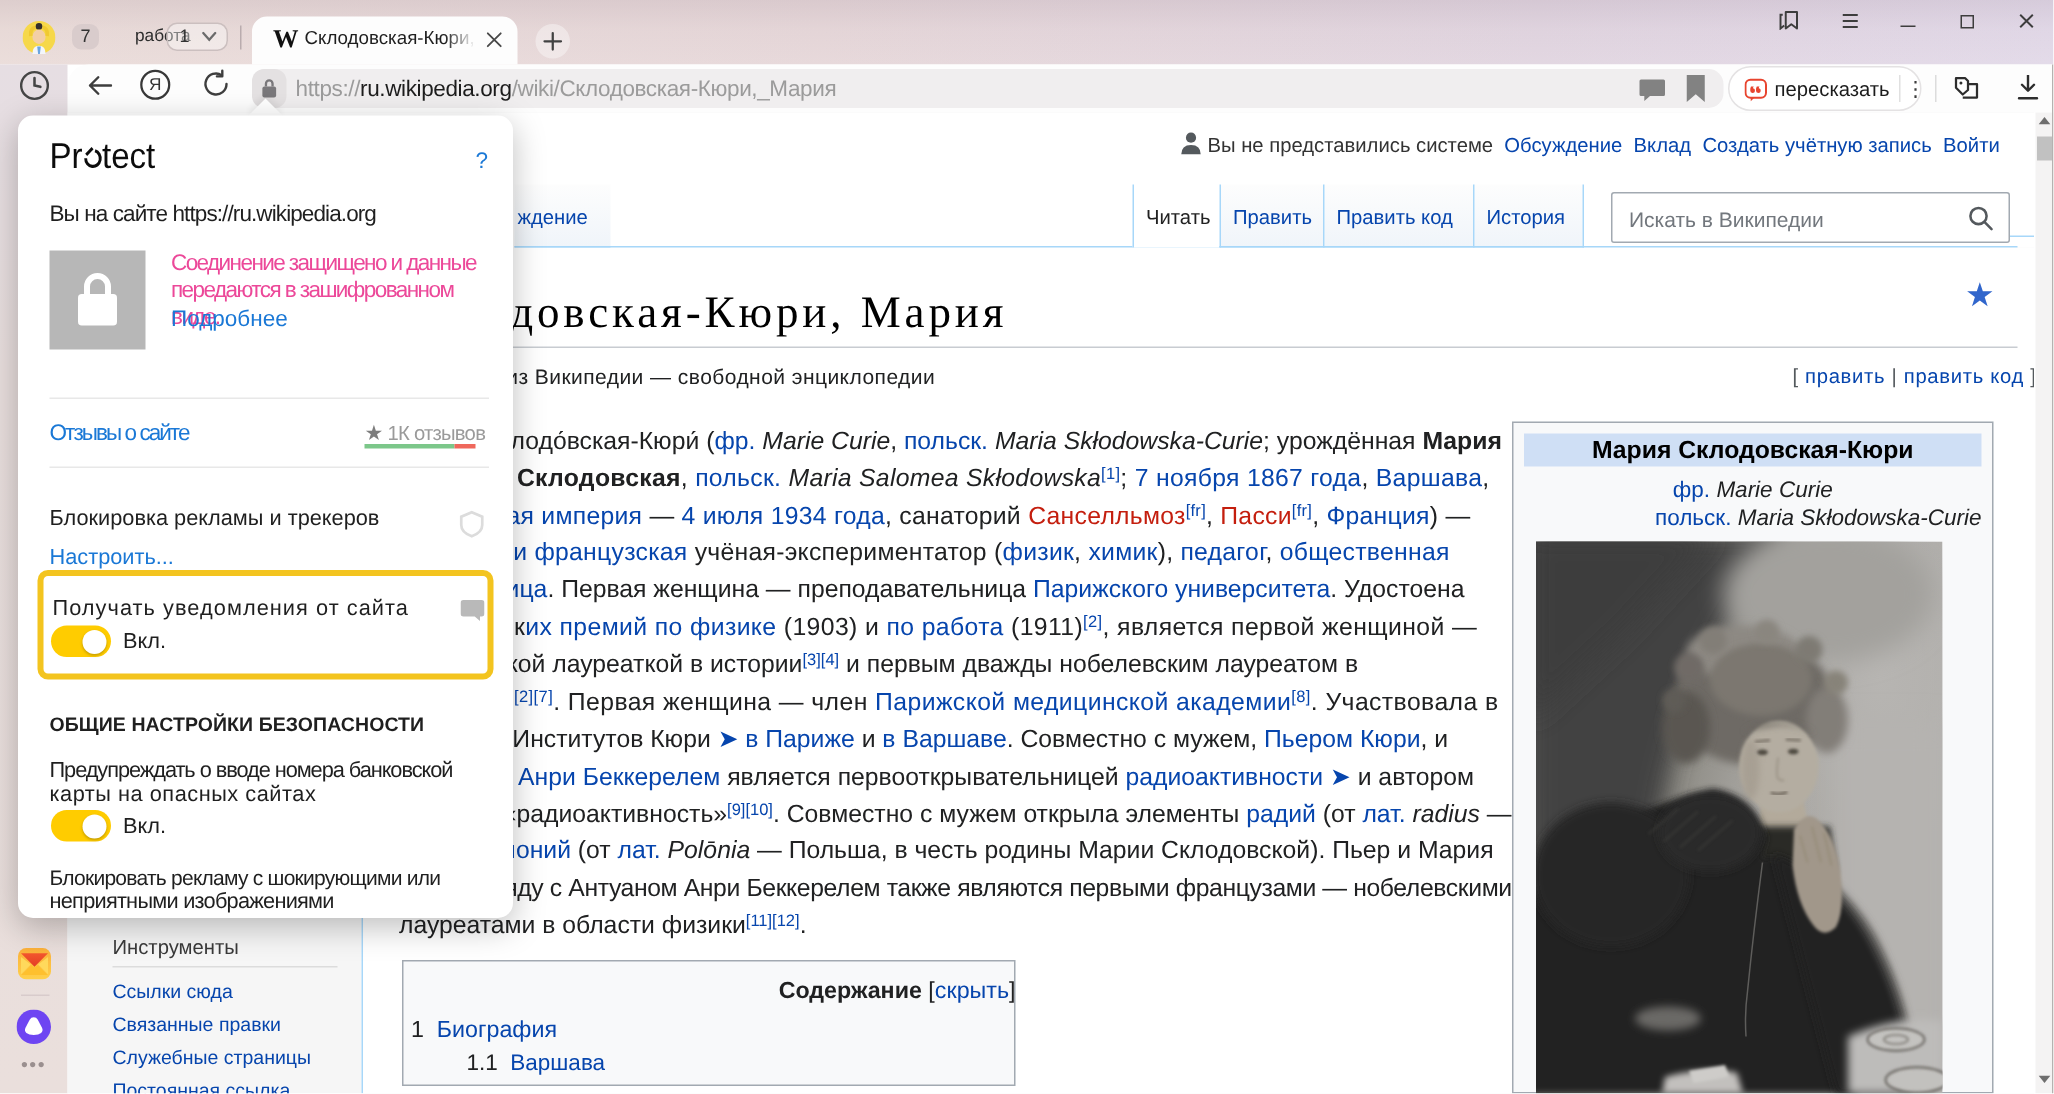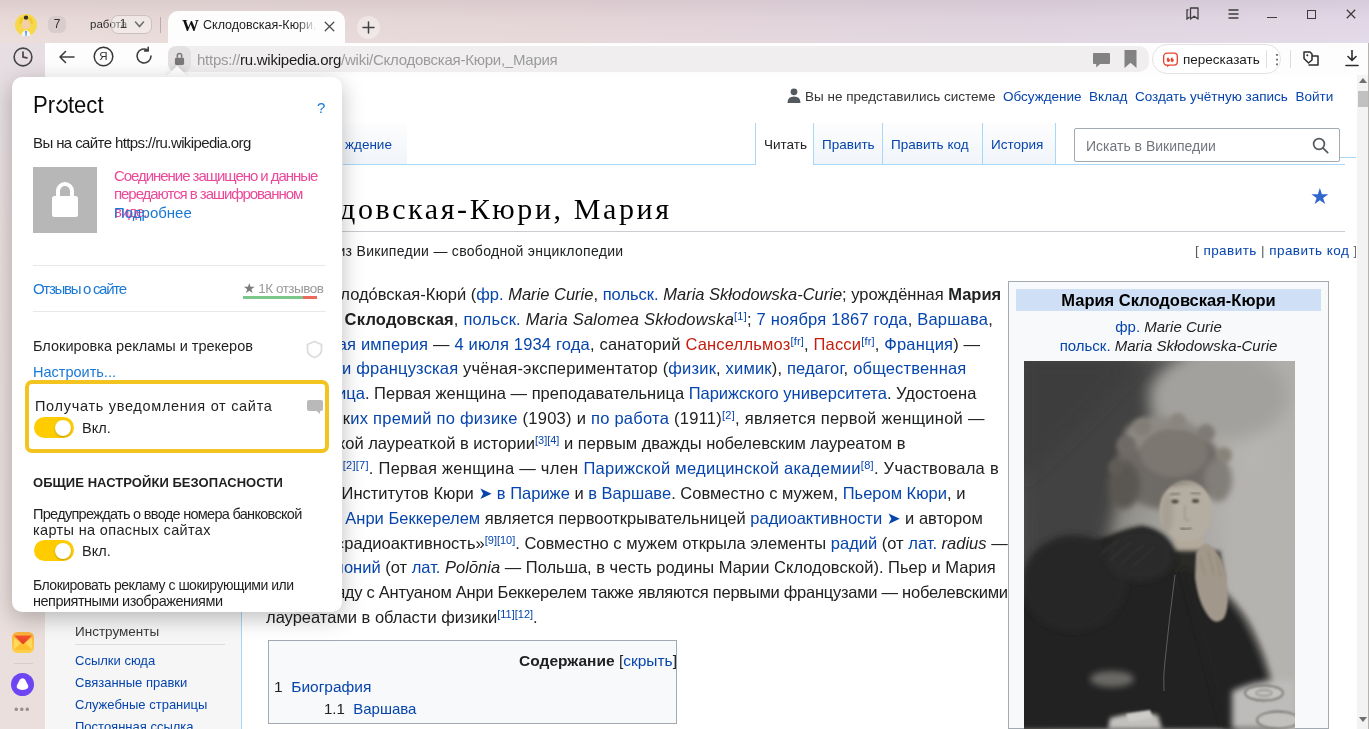--- a/index.html
+++ b/index.html
@@ -169,34 +169,34 @@
       <div class="abs nw" style="left:221px;top:433.6px;font-size:16.5px;line-height:19px;color:#202122;">Антуаном <a class="bl">Анри Беккерелем</a> является первооткрывательницей <a class="bl">радиоактивности</a> <span class="bl">➤</span> и автором</div>
       <div class="abs nw" style="left:221px;top:458.5px;font-size:16.5px;line-height:19px;color:#202122;">термина «радиоактивность»<sup class="bl">[9][10]</sup>. Совместно с мужем открыла элементы <a class="bl">радий</a> (от <a class="bl">лат.</a> <i>radius</i> —</div>
       <div class="abs nw" style="left:221px;top:483.4px;font-size:16.5px;line-height:19px;color:#202122;">луч) и п<a class="bl">олоний</a> (от <a class="bl">лат.</a> <i>Polōnia</i> — Польша, в честь родины Марии Склодовской). Пьер и Мария</div>
       <div class="abs nw" style="left:221px;top:508.2px;font-size:16.5px;line-height:19px;color:#202122;letter-spacing:-0.26px;">Кюри наря<span>ду с Антуаном Анри Беккерелем также являются первыми французами — нобелевскими</span></div>
       <div class="abs nw" style="left:221px;top:533.1px;font-size:16.5px;line-height:19px;color:#202122;">лауреатами в области физики<sup class="bl">[11][12]</sup>.</div>
     </div>
 
   <div class="abs" style="left:223px;top:565px;width:409px;height:84px;background:#f8f9fa;border:1px solid #a2a9b1;"></div>
   <div class="abs nw" style="left:223px;top:577px;width:409px;text-align:right;font-size:15.5px;line-height:18px;color:#202122;"><b>Содержание</b> [<a class="bl">скрыть</a>]</div>
   <div class="abs nw" style="left:229px;top:603px;font-size:15.5px;line-height:18px;color:#202122;">1&nbsp;&nbsp;<a class="bl">Биография</a></div>
-  <div class="abs nw" style="left:266px;top:625px;font-size:15px;line-height:18px;color:#202122;margin-left:13px;">1.1&nbsp; <a class="bl">Варшава</a></div>
+  <div class="abs nw" style="left:266px;top:625px;font-size:15px;line-height:18px;color:#202122;">1.1&nbsp; <a class="bl">Варшава</a></div>
 
   <div class="abs nw" style="left:30px;top:549px;font-size:13.5px;line-height:16px;color:#3a3a3a;">Инструменты</div>
   <div class="abs" style="left:30px;top:569px;width:150px;height:1px;background:#dcdcdc;"></div>
   <div class="abs nw" style="left:30px;top:578px;font-size:13px;line-height:16px;"><a class="bl">Ссылки сюда</a></div>
   <div class="abs nw" style="left:30px;top:600px;font-size:13px;line-height:16px;"><a class="bl">Связанные правки</a></div>
   <div class="abs nw" style="left:30px;top:622px;font-size:13px;line-height:16px;"><a class="bl">Служебные страницы</a></div>
   <div class="abs nw" style="left:30px;top:644px;font-size:13px;line-height:16px;"><a class="bl">Постоянная ссылка</a></div>
 
   <div class="abs" style="left:963px;top:206px;width:321px;height:448px;background:#f8f9fa;border:1px solid #a2a9b1;"></div>
   <div class="abs" style="left:971px;top:214px;width:305px;height:22px;background:#cfdff5;"></div>
   <div class="abs nw" style="left:971px;top:217px;width:305px;text-align:center;font-size:16.5px;line-height:17px;font-weight:bold;color:#000;">Мария Склодовская-Кюри</div>
   <div class="abs nw" style="left:971px;top:243px;width:305px;text-align:center;font-size:15px;line-height:17px;color:#202122;"><a class="bl">фр.</a> <i>Marie Curie</i></div>
-  <div class="abs nw" style="left:971px;top:262px;width:305px;text-align:center;font-size:15px;line-height:17px;color:#202122;"><a class="bl">польск.</a> <i>Maria Skłodowska-Curie</i></div>
+  <div class="abs nw" style="left:971px;top:262px;width:305px;text-align:right;font-size:15px;line-height:17px;color:#202122;"><a class="bl">польск.</a> <i>Maria Skłodowska-Curie</i></div>
 
   <div id="photo" class="abs" style="left:979px;top:286px;width:271px;height:368px;">
 <svg width="271" height="368" viewBox="0 0 271 368">
  <defs>
   <linearGradient id="pbg" x1="0" y1="0.05" x2="1" y2="0.4">
    <stop offset="0" stop-color="#4c4c4c"></stop>
             <stop offset="0.35" stop-color="#828078"></stop>
    <stop offset="0.62" stop-color="#aaa8a4"></stop>
             <stop offset="1" stop-color="#b2b0ad"></stop>
   </linearGradient>

